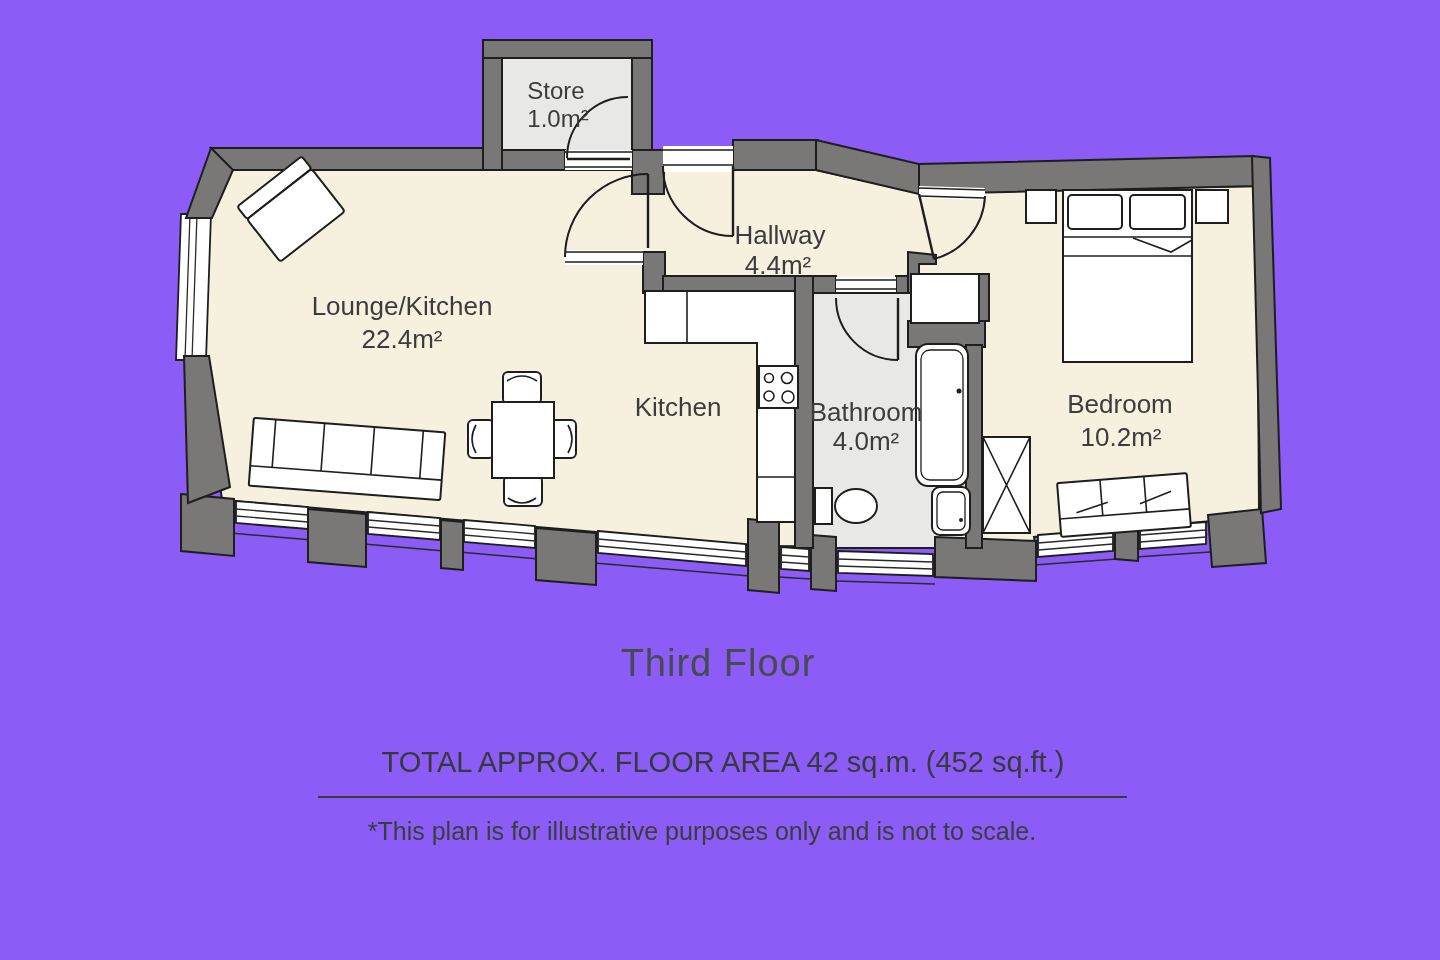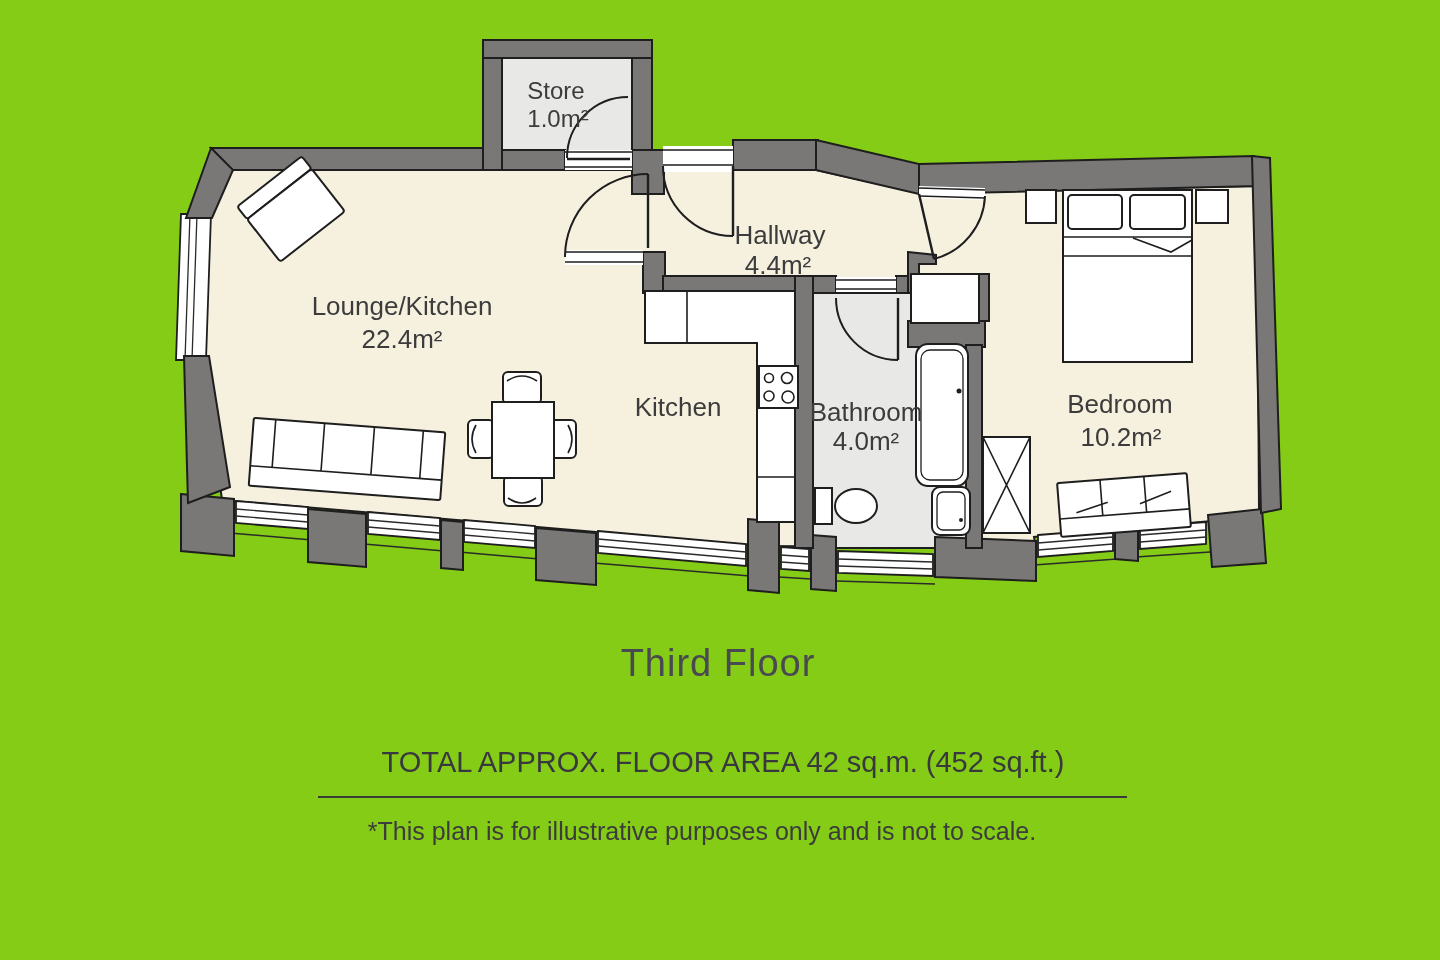--- a/index.html
+++ b/index.html
@@ -1,16 +1,16 @@
 <!DOCTYPE html>
 <html><head>
 <meta charset="utf-8">
 <style>
   html,body{margin:0;padding:0;background:#fcfcfc;}
-  .page{width:1440px;height:960px;position:relative;background:#84cc16;overflow:hidden;
+  .page{width:1440px;height:960px;position:relative;background:#8b5cf6;overflow:hidden;
         font-family:"Liberation Sans",sans-serif;}
   svg{display:block;}
   .wall{fill:#7a7876;stroke:#1e1e1e;stroke-width:2;stroke-linejoin:miter;}
   .floor-main{fill:#f6f0df;stroke:#1e1e1e;stroke-width:2;}
   .floor-grey{fill:#e8e8e6;stroke:#1e1e1e;stroke-width:2;}
   .win{fill:#ffffff;stroke:#1e1e1e;stroke-width:1.8;}
   .winline{stroke:#2a2a2a;stroke-width:1.3;fill:none;}
   .sill{stroke:#2a2a2a;stroke-width:1.5;fill:none;}
   .furn{fill:#ffffff;stroke:#1e1e1e;stroke-width:2;}
   .furnline{stroke:#1e1e1e;stroke-width:1.6;fill:none;}

